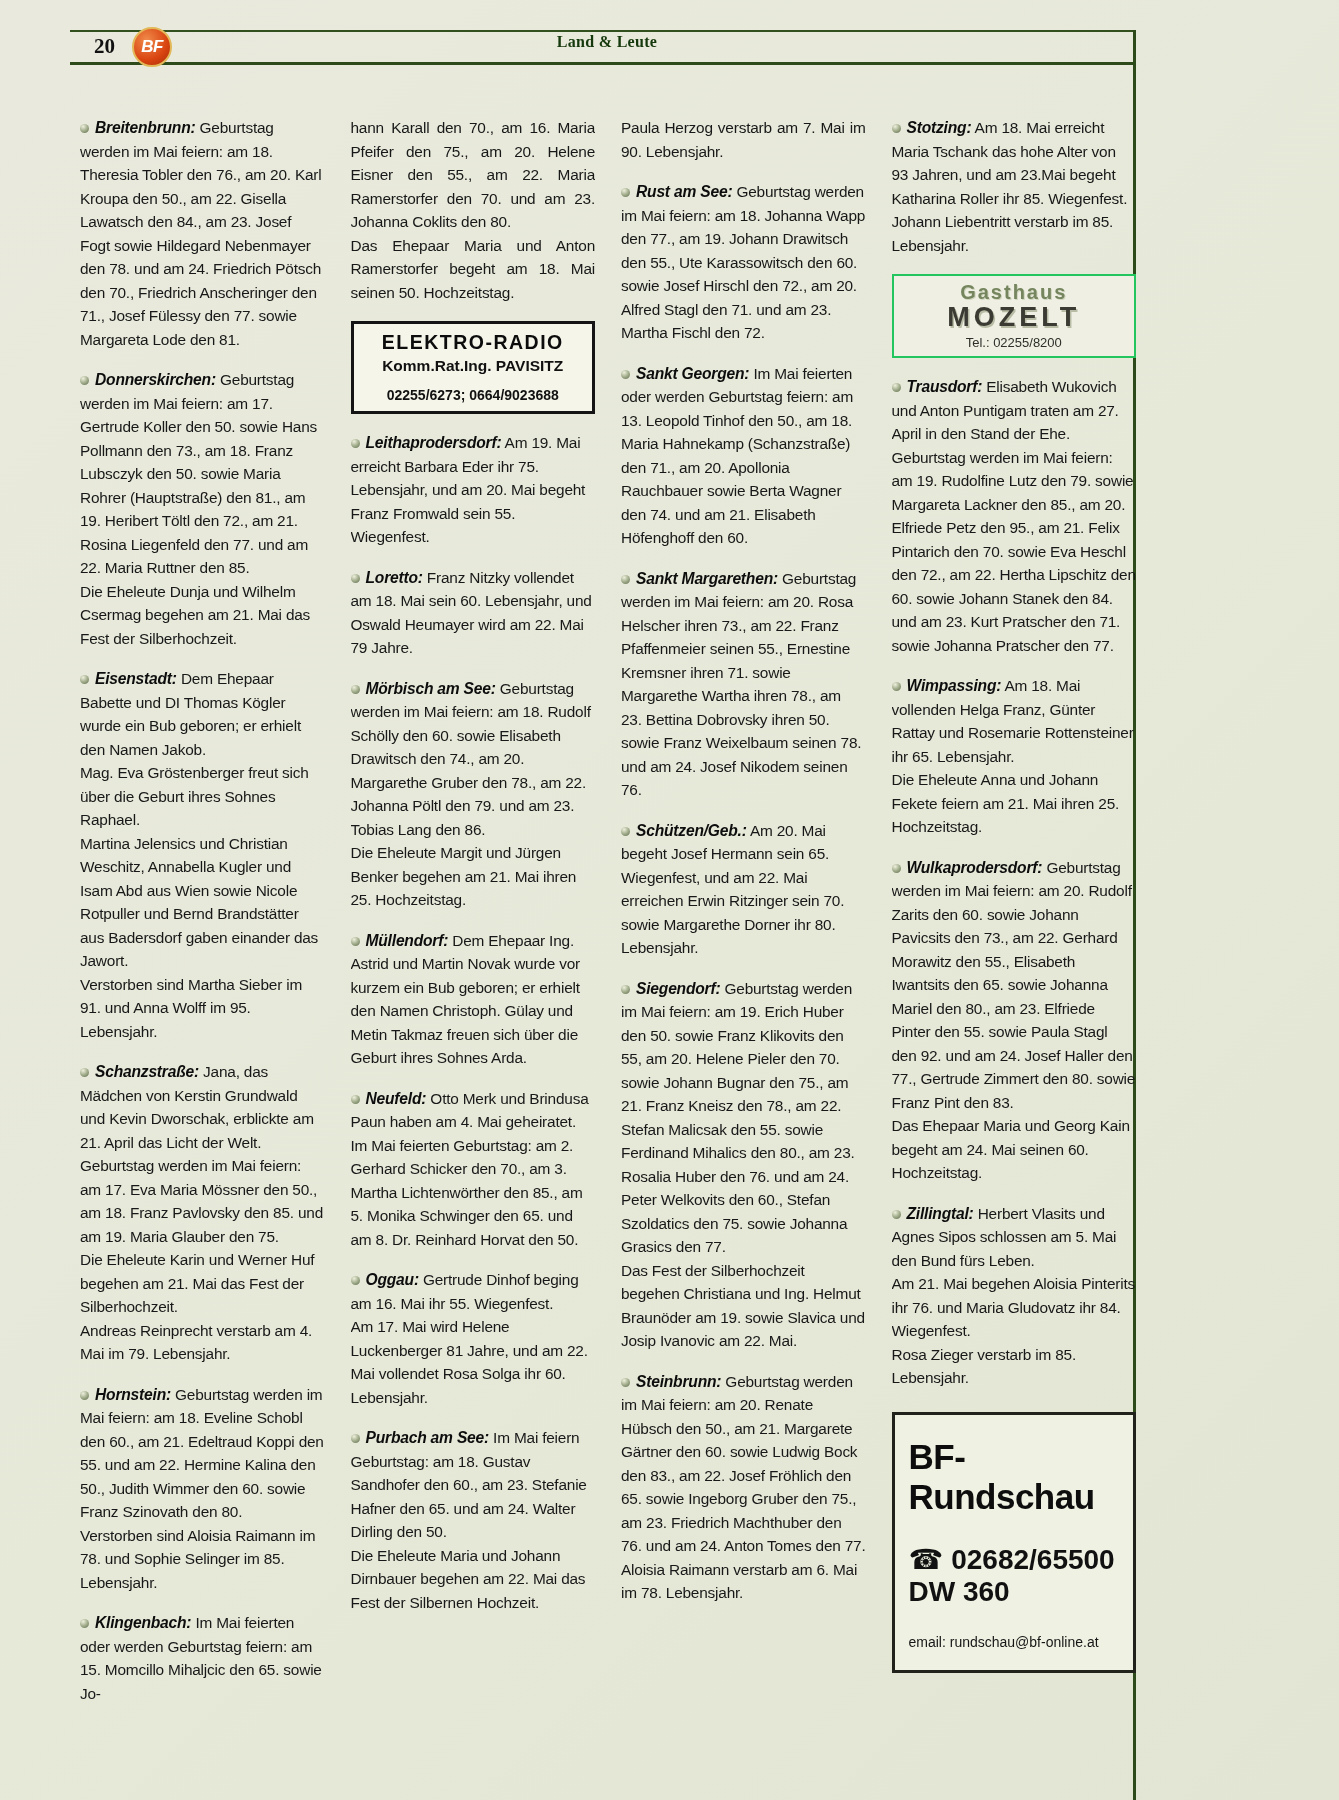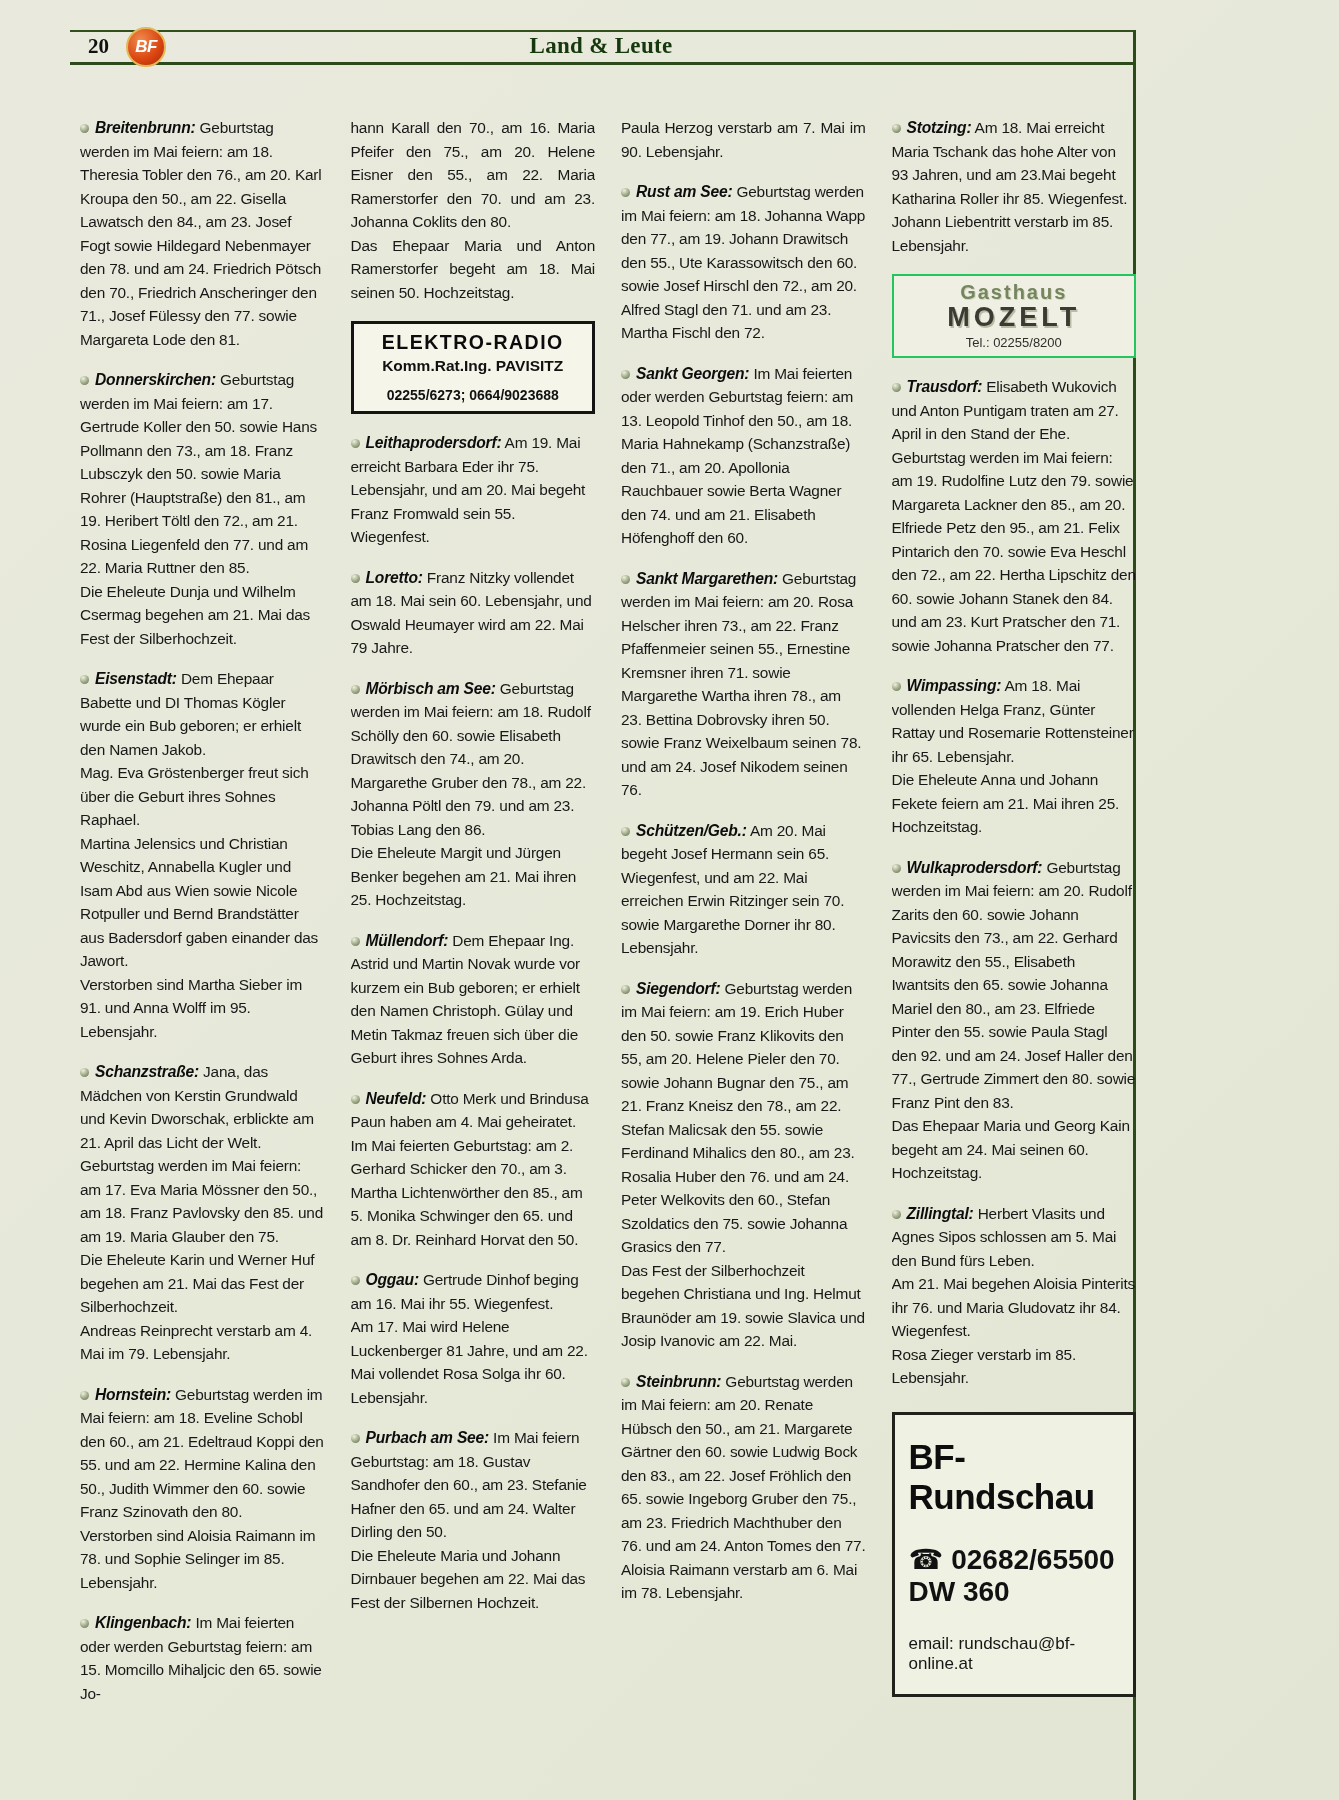--- a/index.html
+++ b/index.html
@@ -6,38 +6,38 @@
   body{
     width:1339px;height:1800px;position:relative;overflow:hidden;
     background:linear-gradient(135deg,#e9eadd 0%,#e6e8d8 55%,#e3e5d4 100%);
     font-family:"Liberation Sans","DejaVu Sans",sans-serif;
     color:#1c1c1c;
   }
   
   .rule-top{position:absolute;left:70px;top:30px;width:1066px;height:2px;background:#31501d;}
   .rule-bottom{position:absolute;left:70px;top:62px;width:1066px;height:3px;background:#2d4a1a;}
   .rule-right{position:absolute;left:1133px;top:30px;width:3px;height:1770px;background:#2d4a1a;}
-  .header-band{position:absolute;left:68px;top:30px;width:1066px;height:39px;}
+  .header-band{position:absolute;left:74px;top:30px;width:1066px;height:39px;}
   .page-number{
     position:absolute;left:20px;top:4px;
     font-family:"Liberation Serif","DejaVu Serif",serif;
     font-weight:bold;font-size:21px;color:#111;
   }
   .bf-logo{
     position:absolute;left:58px;top:-3px;width:36px;height:36px;border-radius:50%;
     background:radial-gradient(circle at 35% 30%,#f08a4a,#d94310 60%,#a52c08);
     border:2px solid #e2b858;
     display:flex;align-items:center;justify-content:center;
     color:#fff;font-weight:bold;font-style:italic;font-size:17px;
     letter-spacing:-0.5px;
   }
   .section-title{
     position:absolute;left:0;right:0;top:3px;text-align:center;
     font-family:"Liberation Serif","DejaVu Serif",serif;
-    font-weight:bold;font-size:23px;color:#15380c;letter-spacing:0.3px;
+    font-weight:bold;font-size:16px;color:#15380c;letter-spacing:0.3px;
   }
   
   #columns{
     position:absolute;left:80px;top:116px;width:1056px;height:1680px;
     display:grid;grid-template-columns:repeat(4,1fr);column-gap:26px;
     overflow:hidden;
   }
   .column{overflow:hidden;}
   .block{margin-bottom:17px;}
   .txt,.cont-txt{
@@ -77,21 +77,21 @@
     text-shadow:1.5px 1.5px 0 #b9bda6;margin-top:-2px;
   }
   .ad-mozelt .t{font-size:13px;color:#2e2e2a;margin-top:2px;}
   .ad-bf{
     border:3px solid #22221c;background:#eff1e2;
     padding:22px 14px 20px;margin-top:22px;
   }
   .ad-bf .title{font-weight:800;font-size:35px;color:#0d0d0d;letter-spacing:-0.5px;}
   .ad-bf .phone{font-weight:bold;font-size:28px;color:#111;margin-top:26px;}
   .ad-bf .phone .glyph{font-family:"DejaVu Sans",sans-serif;}
-  .ad-bf .email{font-size:17px;color:#161616;margin-top:26px;}
+  .ad-bf .email{font-size:14px;color:#161616;margin-top:26px;}
 </style>
 </head>
 <body>
 
 <div class="rule-top"></div>
 <div class="rule-bottom"></div>
 <div class="rule-right"></div>
 
 <div class="header-band">
   <span class="page-number">20</span>

